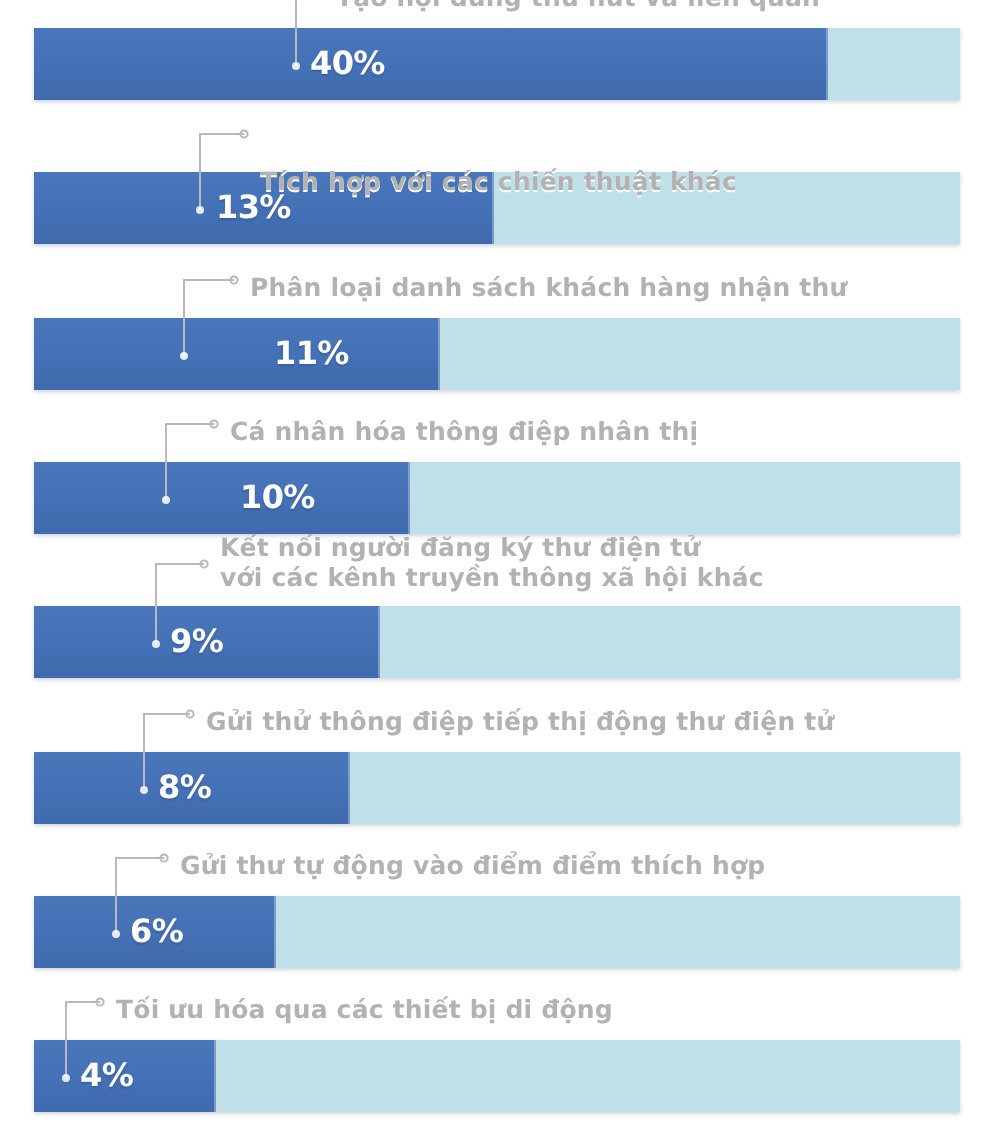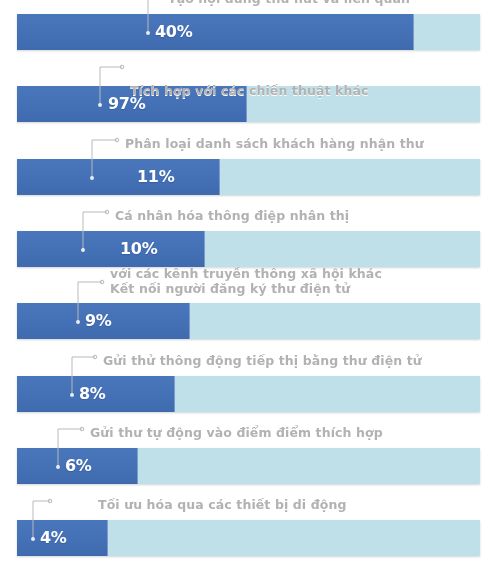--- a/index.html
+++ b/index.html
@@ -100,21 +100,21 @@
         <path d="M 148 33 L 148 -5 L 160 -5" stroke="#b9b9b9" stroke-width="1" fill="none"></path>
         <circle cx="160" cy="-5" r="1.8" stroke="#b9b9b9" stroke-width="1" fill="none"></circle>
       </svg>
       <div class="dot" style="left: 146px; top: 31px;"></div>
       <div class="label" style="left: 168px; top: -8px;"><div>Tạo nội dung thu hút và liên quan</div></div>
     </div>
     <div class="row" style="top: 0px;">
       <div class="track" style="left: 17px; top: 86px; width: 463px; height: 36px;">
         <div class="fill" style="width: 230px;"></div>
       </div>
-      <div class="value" style="left: 108px; top: 96px;">97%</div>
+      <div class="value" style="left: 108px; top: 96px;">13%</div>
       <svg class="leader" width="500" height="564" style="left: 0px; top: 0px;">
         <path d="M 100 105 L 100 67 L 122 67" stroke="#b9b9b9" stroke-width="1" fill="none"></path>
         <circle cx="122" cy="67" r="1.8" stroke="#b9b9b9" stroke-width="1" fill="none"></circle>
       </svg>
       <div class="dot" style="left: 98px; top: 103px;"></div>
       <div class="label" style="left: 130px; top: 64px; margin-top: 20px;"><div>Tích hợp với các chiến thuật khác</div></div>
     </div>
     <div class="row" style="top: 0px;">
       <div class="track" style="left: 17px; top: 159px; width: 463px; height: 36px;">
         <div class="fill" style="width: 203px;"></div>
@@ -142,33 +142,33 @@
     <div class="row" style="top: 0px;">
       <div class="track" style="left: 17px; top: 303px; width: 463px; height: 36px;">
         <div class="fill" style="width: 173px;"></div>
       </div>
       <div class="value" style="left: 85px; top: 313px;">9%</div>
       <svg class="leader" width="500" height="564" style="left: 0px; top: 0px;">
         <path d="M 78 322 L 78 282 L 102 282" stroke="#b9b9b9" stroke-width="1" fill="none"></path>
         <circle cx="102" cy="282" r="1.8" stroke="#b9b9b9" stroke-width="1" fill="none"></circle>
       </svg>
       <div class="dot" style="left: 76px; top: 320px;"></div>
-      <div class="label two-line" style="left: 110px; top: 267px;"><div>với các kênh truyền thông xã hội khác</div><div>Kết nối người đăng ký thư điện tử</div></div>
+      <div class="label two-line" style="left: 110px; top: 267px;"><div>Kết nối người đăng ký thư điện tử</div><div>với các kênh truyền thông xã hội khác</div></div>
     </div>
     <div class="row" style="top: 0px;">
       <div class="track" style="left: 17px; top: 376px; width: 463px; height: 36px;">
         <div class="fill" style="width: 158px;"></div>
       </div>
       <div class="value" style="left: 79px; top: 386px;">8%</div>
       <svg class="leader" width="500" height="564" style="left: 0px; top: 0px;">
         <path d="M 72 395 L 72 357 L 95 357" stroke="#b9b9b9" stroke-width="1" fill="none"></path>
         <circle cx="95" cy="357" r="1.8" stroke="#b9b9b9" stroke-width="1" fill="none"></circle>
       </svg>
       <div class="dot" style="left: 70px; top: 393px;"></div>
-      <div class="label" style="left: 103px; top: 354px;"><div>Gửi thử thông động tiếp thị bằng thư điện tử</div></div>
+      <div class="label" style="left: 103px; top: 354px;"><div>Gửi thử thông điệp tiếp thị động thư điện tử</div></div>
     </div>
     <div class="row" style="top: 0px;">
       <div class="track" style="left: 17px; top: 448px; width: 463px; height: 36px;">
         <div class="fill" style="width: 121px;"></div>
       </div>
       <div class="value" style="left: 65px; top: 458px;">6%</div>
       <svg class="leader" width="500" height="564" style="left: 0px; top: 0px;">
         <path d="M 58 467 L 58 429 L 82 429" stroke="#b9b9b9" stroke-width="1" fill="none"></path>
         <circle cx="82" cy="429" r="1.8" stroke="#b9b9b9" stroke-width="1" fill="none"></circle>
       </svg>
@@ -178,15 +178,15 @@
     <div class="row" style="top: 0px;">
       <div class="track" style="left: 17px; top: 520px; width: 463px; height: 36px;">
         <div class="fill" style="width: 91px;"></div>
       </div>
       <div class="value" style="left: 40px; top: 530px;">4%</div>
       <svg class="leader" width="500" height="564" style="left: 0px; top: 0px;">
         <path d="M 33 539 L 33 501 L 50 501" stroke="#b9b9b9" stroke-width="1" fill="none"></path>
         <circle cx="50" cy="501" r="1.8" stroke="#b9b9b9" stroke-width="1" fill="none"></circle>
       </svg>
       <div class="dot" style="left: 31px; top: 537px;"></div>
-      <div class="label" style="left: 58px; top: 498px; margin-left: 40px;"><div>Tối ưu hóa qua các thiết bị di động</div></div>
+      <div class="label" style="left: 58px; top: 498px;"><div>Tối ưu hóa qua các thiết bị di động</div></div>
     </div>
   </div>
 
 </body></html>

